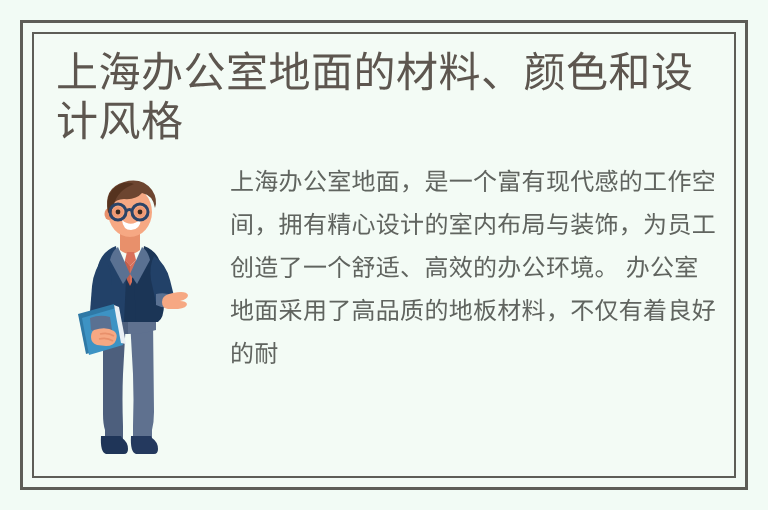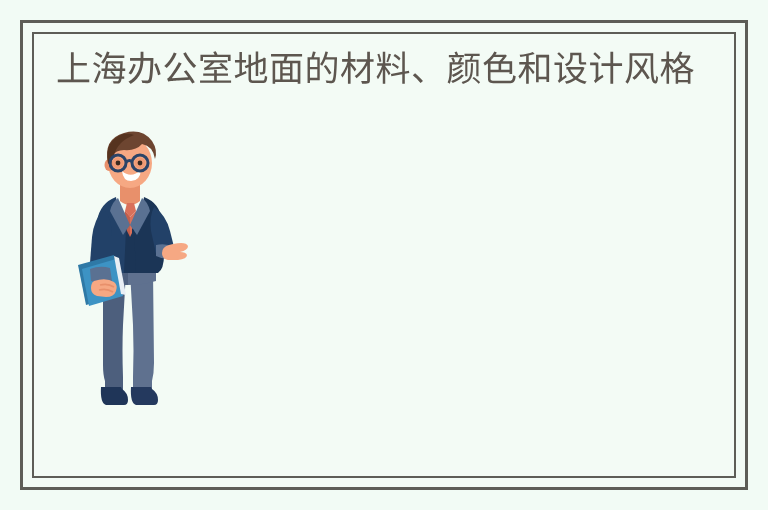--- a/index.html
+++ b/index.html
@@ -54,27 +54,26 @@
     bottom: 0;
     box-sizing: border-box;
     padding: 14px 18px 0 18px;
     overflow: hidden;
   }
 
   
   .article-title {
     margin: 0;
     padding: 0 2px 0 4px;
-    font-size: 35px;
+    font-size: 42px;
     line-height: 49px;
     font-weight: 400;
     color: #5d564f;
     letter-spacing: 0.5px;
     white-space: normal;
-    font-family: Liberation Mono, monospace;
   }
 
   
   .body-area {
     position: relative;
     margin-top: 14px;
     padding-left: 0;
   }
 
   .illustration-wrap {
@@ -184,20 +183,21 @@
 
               <path d="M20 150 Q30 146 40 149 L42 162 Q31 166 21 162 Z" fill="#5a7192"></path>
 
               <path d="M24 162 Q36 158 44 163 Q48 166 46 172 Q44 178 36 178 L27 177
                        Q21 175 21 169 Q21 164 24 162 Z" fill="#f6a883"></path>
               <path d="M30 166 Q38 164 44 168" fill="none" stroke="#e8906b" stroke-width="1.6"></path>
               <path d="M29 171 Q37 169 43 173" fill="none" stroke="#e8906b" stroke-width="1.6"></path>
             </svg>
           </div>
 
+          <p class="article-body">上海办公室地面，是一个富有现代感的工作空间，拥有精心设计的室内布局与装饰，为员工创造了一个舒适、高效的办公环境。 办公室地面采用了高品质的地板材料，不仅有着良好的耐</p>
 
         </div>
 
       </div>
     </div>
   </div>
 
 </div>
 
 </body></html>

